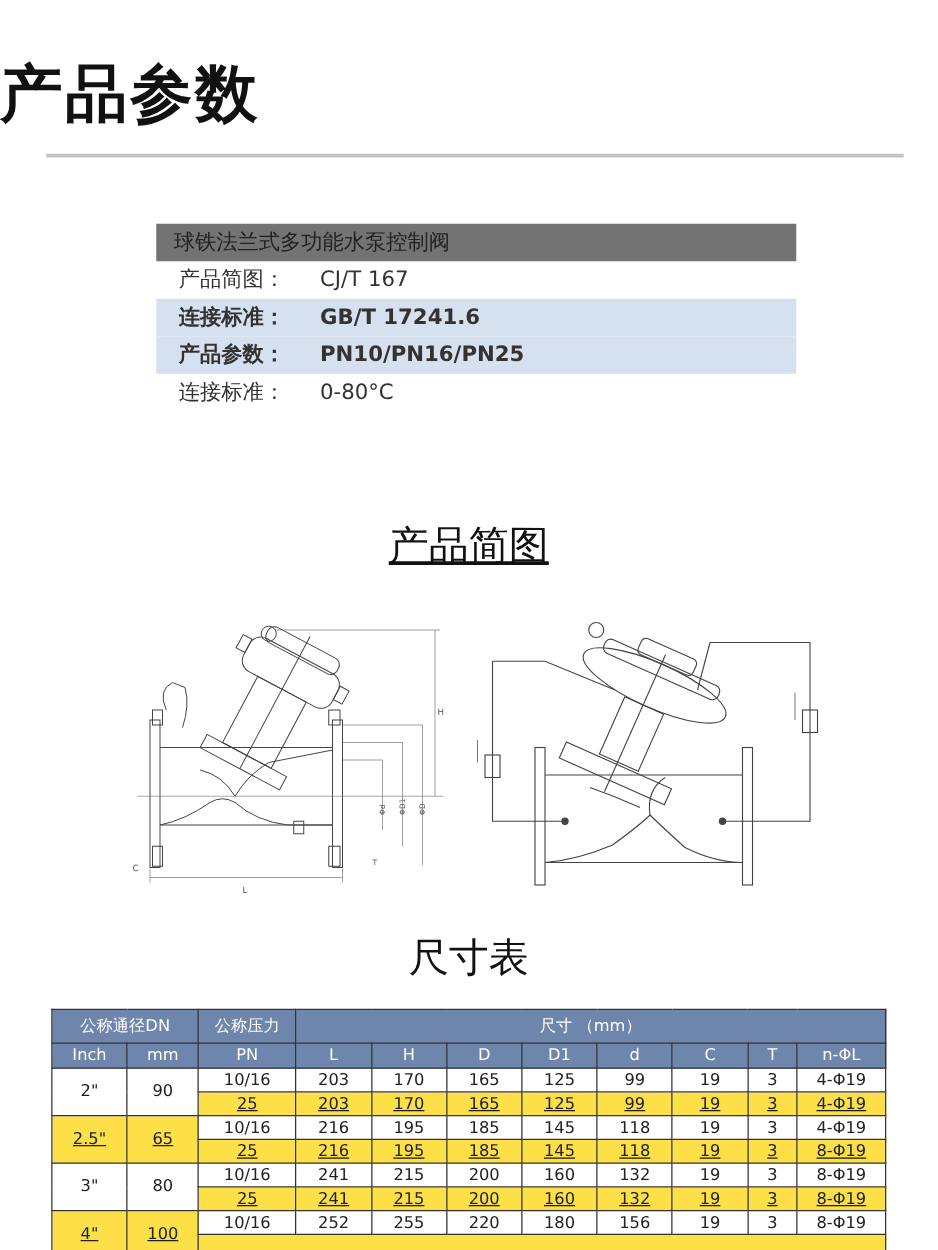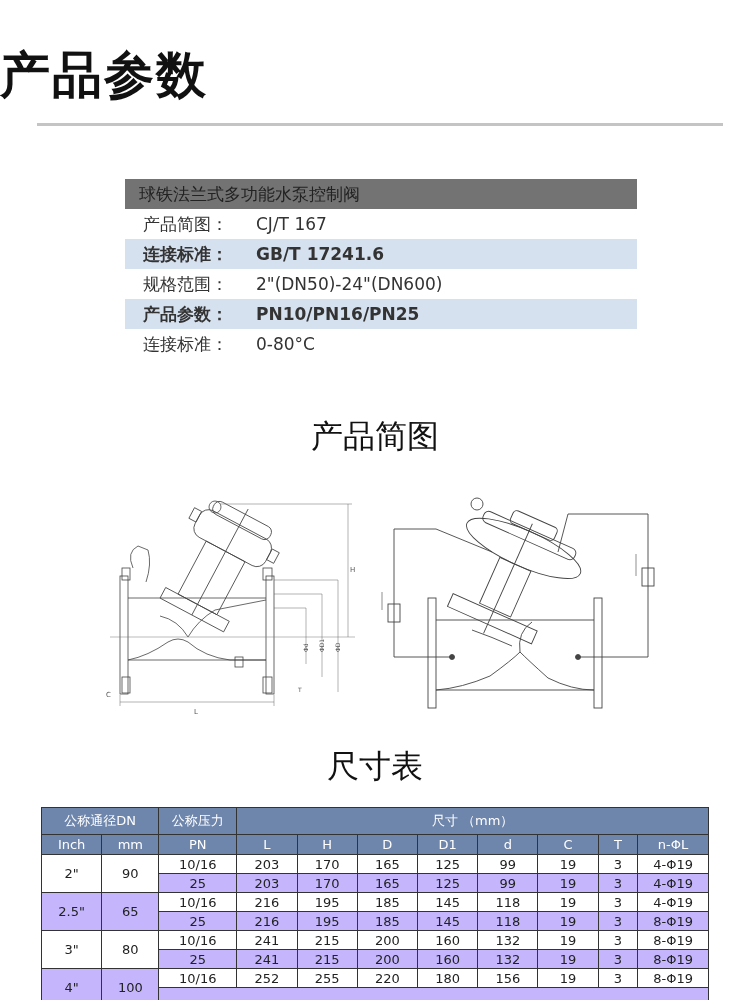--- a/index.html
+++ b/index.html
@@ -8,55 +8,51 @@
     .divider { position:absolute; top:123px; left:37px; width:686px; height:3px; background:#c4c4c4; }
 
     .spec { position:absolute; top:179px; left:125px; width:512px; }
     .spec-head { height:30px; background:#737373; font-size:17px; line-height:30px; padding-left:14px; color:#222; }
     .spec-row { height:30px; line-height:30px; font-size:17px; display:flex; color:#333; }
     .spec-row.alt { background:#d6e1f0;font-weight:bold; }
     .spec-label { width:113px; padding-left:18px; }
     .spec-value { flex:1; }
 
     .section-title { position:absolute; left:0; width:750px; text-align:center; font-size:32px; color:#111; line-height:44px; }
-    .t-diagram { top:414px; }
+    .t-diagram { top:414px;text-decoration:underline; }
     .t-size { top:744px; }
 
     .diagram { position:absolute; }
     .d-left { left:100px; top:492px; width:255px; height:225px; }
     .d-right { left:372px; top:492px; width:296px; height:228px; }
 
     .dim-table { position:absolute; top:807px; left:41px; width:668px; border-collapse:collapse; table-layout:fixed; font-family:"DejaVu Sans", sans-serif; }
     .dim-table td, .dim-table th { border:1px solid #333; text-align:center; padding:0; font-weight:normal; font-size:13px; color:#222; }
     .dim-table .hdr { background:#6f86ac; color:#ffffff; }
     .dim-table .h1 { height:27px; font-size:14px; }
     .dim-table .h2 { height:20px; }
     .dim-table .r { height:19px; }
-    .dim-table .alt { background:#c4b5fd; }
+    .dim-table .alt { background:#fde047;text-decoration:underline; }
     .dim-table .white { background:#fff; }
   </style>
 </head>
 <body>
 
 <div class="main-title">产品参数</div>
 <div class="divider"></div>
 
 <div class="spec">
   <div class="spec-head">球铁法兰式多功能水泵控制阀</div>
   <div class="spec-row">
     <span class="spec-label">产品简图：</span>
     <span class="spec-value">CJ/T 167</span>
   </div>
   <div class="spec-row alt">
     <span class="spec-label">连接标准：</span>
     <span class="spec-value">GB/T 17241.6</span>
-  </div>
-  <div class="spec-row">
-    <span class="spec-label">规格范围：</span>
-    <span class="spec-value">2"(DN50)-24"(DN600)</span>
   </div>
   <div class="spec-row alt">
     <span class="spec-label">产品参数：</span>
     <span class="spec-value">PN10/PN16/PN25</span>
   </div>
   <div class="spec-row">
     <span class="spec-label">连接标准：</span>
     <span class="spec-value">0-80°C</span>
   </div>
 </div>

